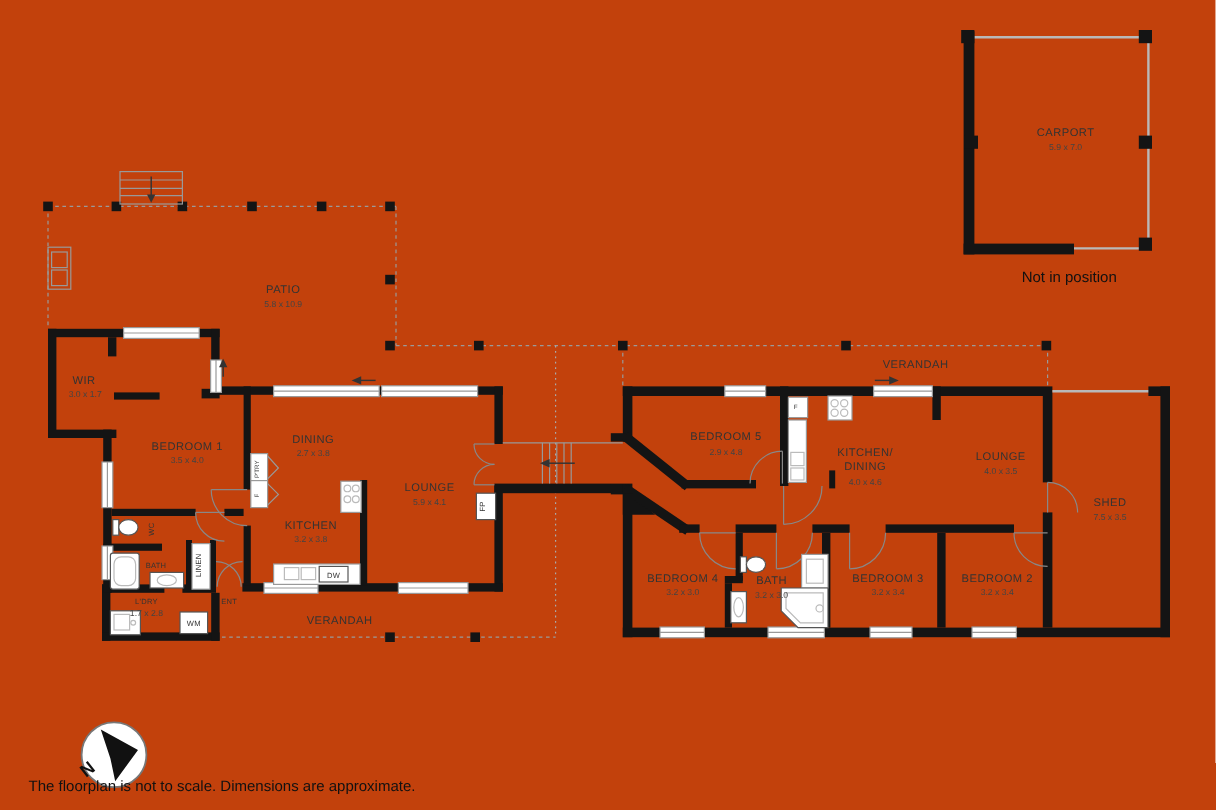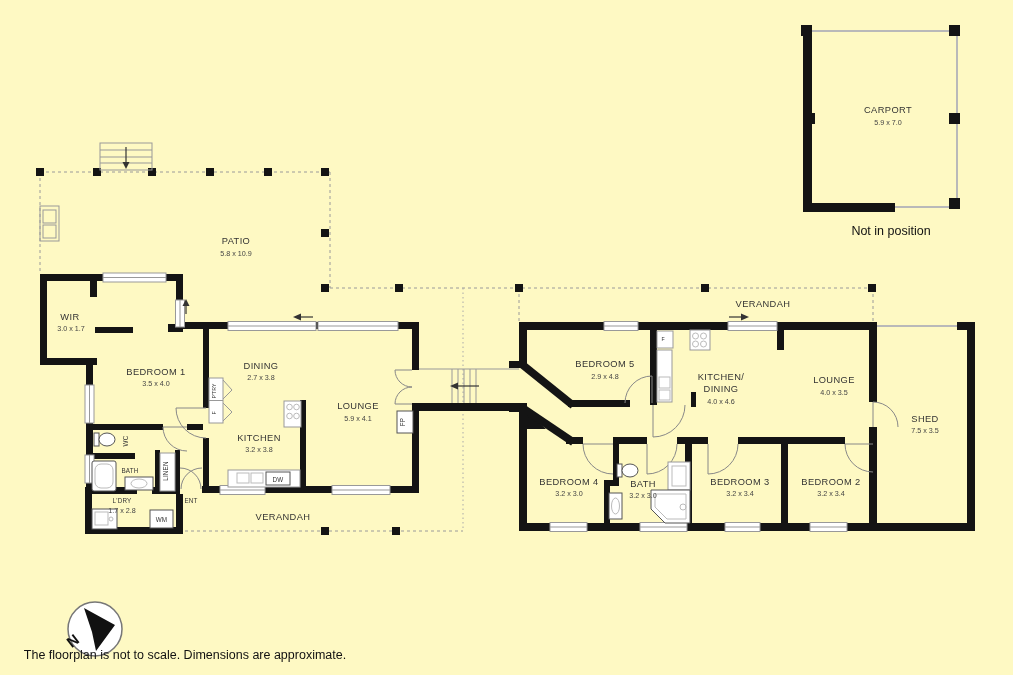--- a/index.html
+++ b/index.html
@@ -1,16 +1,16 @@
 <!DOCTYPE html>
 <html><head>
 <meta charset="utf-8">
 <style>
   html,body{margin:0;padding:0;background:#fff;}
-  #stage{position:relative;width:1013px;height:675px;background:#fef9c3;overflow:hidden;}
+  #stage{position:relative;width:1013px;height:675px;background:#c2410c;overflow:hidden;}
   svg text{font-family:"Liberation Sans",sans-serif;}
   text{text-anchor:middle;}
   .rm{font-size:9.3px;fill:#333;letter-spacing:.4px;}
   .dm{font-size:7.2px;fill:#444;}
   .fx{font-size:6.3px;fill:#333;letter-spacing:.2px;}
   .fxs{font-size:5.2px;fill:#333;}
   .bignote{font-size:12.5px;fill:#111;}
   .wall{fill:#141414;}
   .diag{stroke:#141414;stroke-width:8;stroke-linecap:square;}
   .win{fill:#fff;stroke:#999;stroke-width:1;}

